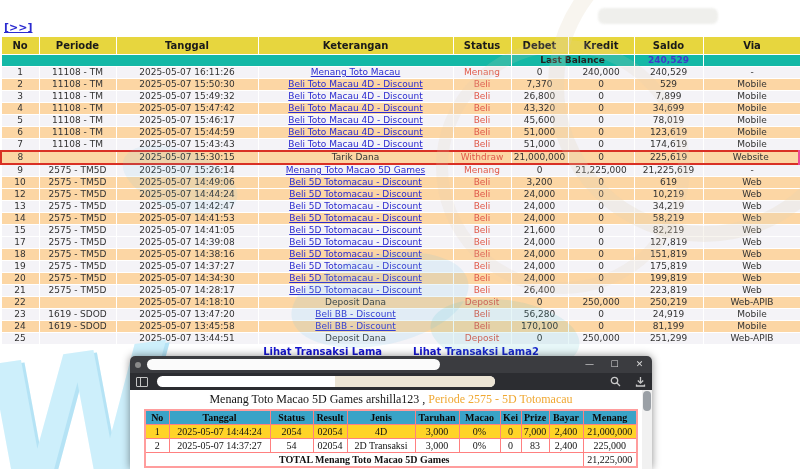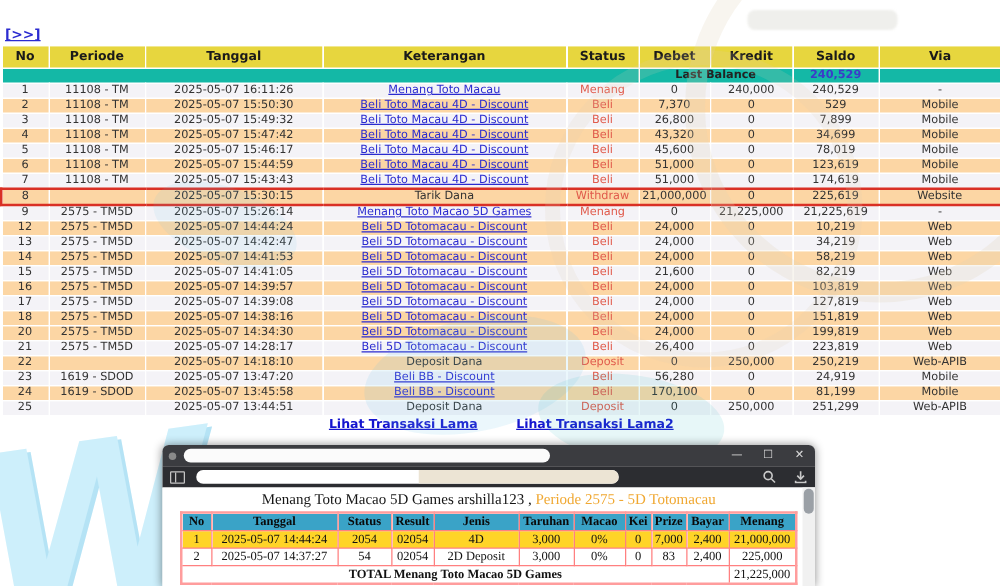--- a/index.html
+++ b/index.html
@@ -29,21 +29,21 @@
     padding:3px 2px;border:1px solid #ffffff;white-space:nowrap;overflow:hidden;}
   table.main td{padding:1px 2px;border:1px solid #ffffff;text-align:center;
     white-space:nowrap;overflow:hidden;color:#333;height:9px;line-height:9px;}
   tr.pale{background:#f4f3f7;}
   tr.peach{background:#fcd6a4;}
   tr.lb-row{background:#14b8a6;}
   tr.lb-row td{font-weight:bold;color:#222;}
   tr.lb-row td.lb-saldo{color:#3c3bc9;}
   tr.hl td{border-top:2px solid #d93025;border-bottom:2px solid #d93025;}
   tr.hl td:first-child{border-left:2px solid #d93025;}
-  tr.hl td:last-child{border-right:2px solid #ec4899;}
+  tr.hl td:last-child{border-right:6px solid #ec4899;}
   td.c-status span{color:#e05a4b;}
   td.c-kredit,td.c-saldo{color:#3c3bc9;}
   td.c-debet{color:#444;}
   td.c-via{color:#555;}
   td.c-ket a{color:#2b2bd0;text-decoration:underline;}
   tr.foot-row{background:#ffffff;}
   tr.foot-row td{padding:2px;}
   tr.foot-row a{color:#1414cf;font-weight:bold;font-size:10px;text-decoration:underline;margin:0 14px;}
 
   
@@ -216,20 +216,31 @@
         <td class="c-periode">2575 - TM5D</td>
         <td class="c-tanggal">2025-05-07 15:26:14</td>
         <td class="c-ket"><a href="#">Menang Toto Macao 5D Games</a></td>
         <td class="c-status"><span>Menang</span></td>
         <td class="c-debet">0</td>
         <td class="c-kredit">21,225,000</td>
         <td class="c-saldo">21,225,619</td>
         <td class="c-via">-</td>
       </tr>
       <tr class="peach">
+        <td class="c-no">10</td>
+        <td class="c-periode">2575 - TM5D</td>
+        <td class="c-tanggal">2025-05-07 14:49:06</td>
+        <td class="c-ket"><a href="#">Beli 5D Totomacau - Discount</a></td>
+        <td class="c-status"><span>Beli</span></td>
+        <td class="c-debet">3,200</td>
+        <td class="c-kredit">0</td>
+        <td class="c-saldo">619</td>
+        <td class="c-via">Web</td>
+      </tr>
+      <tr class="peach">
         <td class="c-no">12</td>
         <td class="c-periode">2575 - TM5D</td>
         <td class="c-tanggal">2025-05-07 14:44:24</td>
         <td class="c-ket"><a href="#">Beli 5D Totomacau - Discount</a></td>
         <td class="c-status"><span>Beli</span></td>
         <td class="c-debet">24,000</td>
         <td class="c-kredit">0</td>
         <td class="c-saldo">10,219</td>
         <td class="c-via">Web</td>
       </tr>
@@ -259,51 +270,51 @@
         <td class="c-no">15</td>
         <td class="c-periode">2575 - TM5D</td>
         <td class="c-tanggal">2025-05-07 14:41:05</td>
         <td class="c-ket"><a href="#">Beli 5D Totomacau - Discount</a></td>
         <td class="c-status"><span>Beli</span></td>
         <td class="c-debet">21,600</td>
         <td class="c-kredit">0</td>
         <td class="c-saldo">82,219</td>
         <td class="c-via">Web</td>
       </tr>
-      <tr class="peach">
-        <td class="c-no">16</td>
-        <td class="c-periode">2575 - TM5D</td>
-        <td class="c-tanggal">2025-05-07 14:39:57</td>
-        <td class="c-ket"><a href="#">Beli 5D Totomacau - Discount</a></td>
-        <td class="c-status"><span>Beli</span></td>
-        <td class="c-debet">24,000</td>
-        <td class="c-kredit">0</td>
-        <td class="c-saldo">103,819</td>
-        <td class="c-via">Web</td>
-      </tr>
       <tr class="pale">
         <td class="c-no">17</td>
         <td class="c-periode">2575 - TM5D</td>
         <td class="c-tanggal">2025-05-07 14:39:08</td>
         <td class="c-ket"><a href="#">Beli 5D Totomacau - Discount</a></td>
         <td class="c-status"><span>Beli</span></td>
         <td class="c-debet">24,000</td>
         <td class="c-kredit">0</td>
         <td class="c-saldo">127,819</td>
         <td class="c-via">Web</td>
       </tr>
       <tr class="peach">
         <td class="c-no">18</td>
         <td class="c-periode">2575 - TM5D</td>
         <td class="c-tanggal">2025-05-07 14:38:16</td>
         <td class="c-ket"><a href="#">Beli 5D Totomacau - Discount</a></td>
         <td class="c-status"><span>Beli</span></td>
         <td class="c-debet">24,000</td>
         <td class="c-kredit">0</td>
         <td class="c-saldo">151,819</td>
+        <td class="c-via">Web</td>
+      </tr>
+      <tr class="pale">
+        <td class="c-no">19</td>
+        <td class="c-periode">2575 - TM5D</td>
+        <td class="c-tanggal">2025-05-07 14:37:27</td>
+        <td class="c-ket"><a href="#">Beli 5D Totomacau - Discount</a></td>
+        <td class="c-status"><span>Beli</span></td>
+        <td class="c-debet">24,000</td>
+        <td class="c-kredit">0</td>
+        <td class="c-saldo">175,819</td>
         <td class="c-via">Web</td>
       </tr>
       <tr class="peach">
         <td class="c-no">20</td>
         <td class="c-periode">2575 - TM5D</td>
         <td class="c-tanggal">2025-05-07 14:34:30</td>
         <td class="c-ket"><a href="#">Beli 5D Totomacau - Discount</a></td>
         <td class="c-status"><span>Beli</span></td>
         <td class="c-debet">24,000</td>
         <td class="c-kredit">0</td>
@@ -448,21 +459,21 @@
             <td>0</td>
             <td>7,000</td>
             <td>2,400</td>
             <td>21,000,000</td>
           </tr>
           <tr class="">
             <td>2</td>
             <td>2025-05-07 14:37:27</td>
             <td>54</td>
             <td>02054</td>
-            <td>2D Deposit</td>
+            <td>2D Transaksi</td>
             <td>3,000</td>
             <td>0%</td>
             <td>0</td>
             <td>83</td>
             <td>2,400</td>
             <td>225,000</td>
           </tr>
         </tbody>
       <tfoot>
         <tr>

